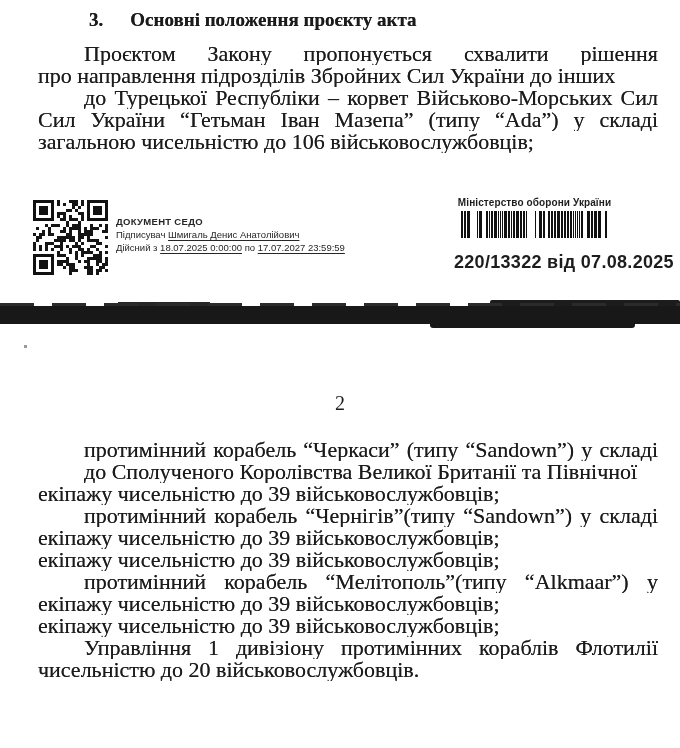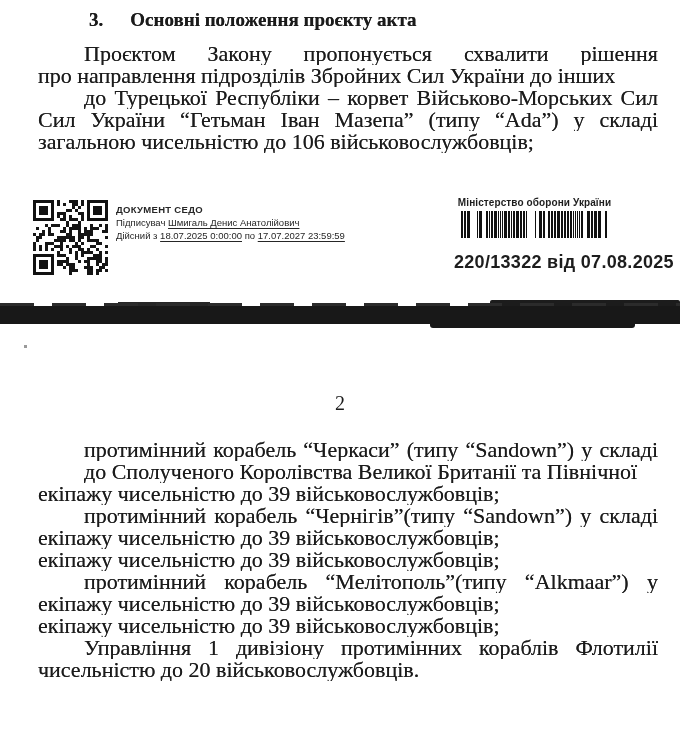--- a/index.html
+++ b/index.html
@@ -11,21 +11,21 @@
   .indent{padding-left:46px;}
   .heading{position:absolute;left:89px;top:9px;display:flex;gap:27px;
            font-weight:bold;font-size:19px;line-height:22px;text-shadow:0 0 .4px rgba(20,20,20,.8);}
   .p1-body{position:absolute;left:38px;top:43px;width:620px;}
   .p2-body{position:absolute;left:38px;top:439px;width:620px;}
   .pagenum{position:absolute;left:0;top:392px;width:680px;text-align:center;
            font-size:20px;line-height:22px;}
   
   .sedo{position:absolute;left:33px;top:199px;width:390px;height:80px;}
   .sedo-qr{position:absolute;left:0;top:1px;}
-  .sedo-text{position:absolute;left:83px;top:4px;font-family:"Liberation Sans","DejaVu Sans",sans-serif;
+  .sedo-text{position:absolute;left:83px;top:16px;font-family:"Liberation Sans","DejaVu Sans",sans-serif;
              font-size:9.5px;line-height:13px;color:#262626;white-space:nowrap;}
   .sedo-title{font-weight:bold;letter-spacing:.3px;}
   .u{text-decoration:underline;text-underline-offset:1.5px;}
   
   .registry{position:absolute;left:452px;top:197px;width:165px;text-align:center;
             font-family:"Liberation Sans","DejaVu Sans",sans-serif;color:#1d1d1d;}
   .reg-org{font-size:10px;font-weight:bold;letter-spacing:.1px;line-height:12px;}
   .reg-barcode{margin-top:2px;}
   .reg-num{margin-top:10px;font-size:18px;font-weight:bold;letter-spacing:.3px;
            white-space:nowrap;text-align:left;padding-left:2px;}

